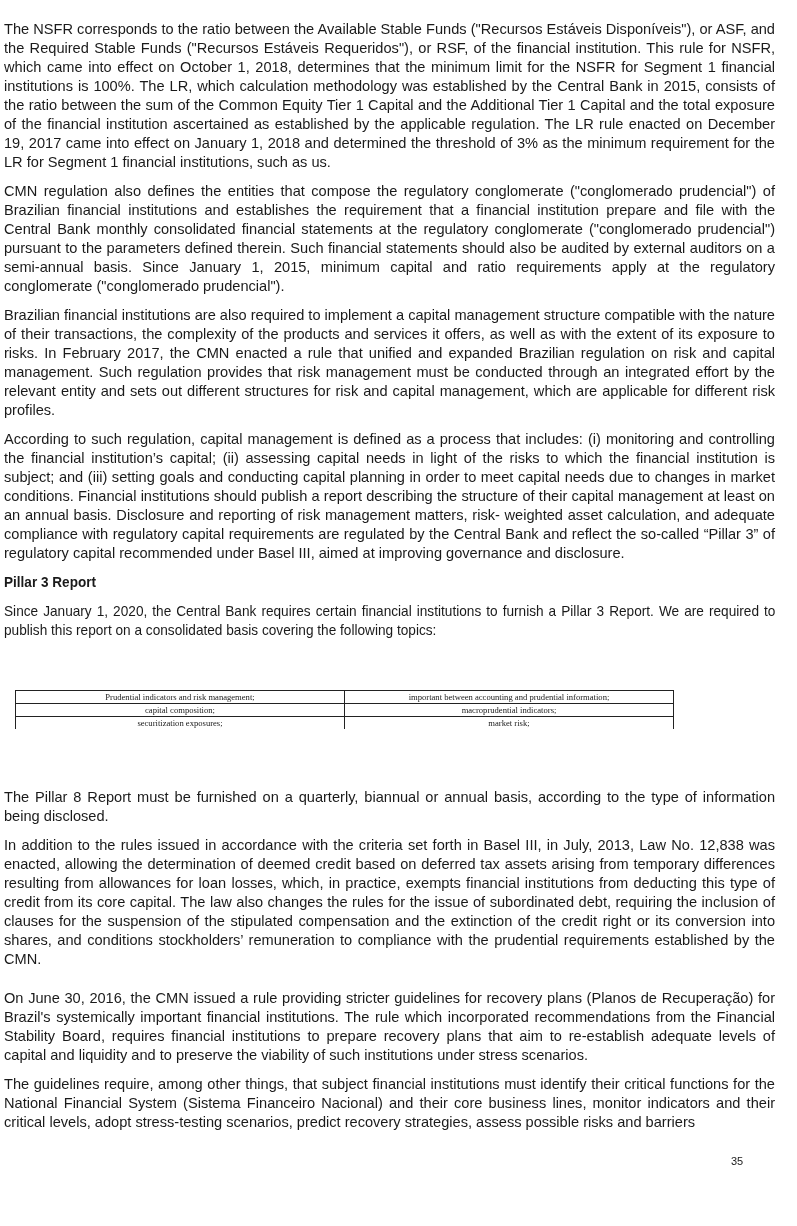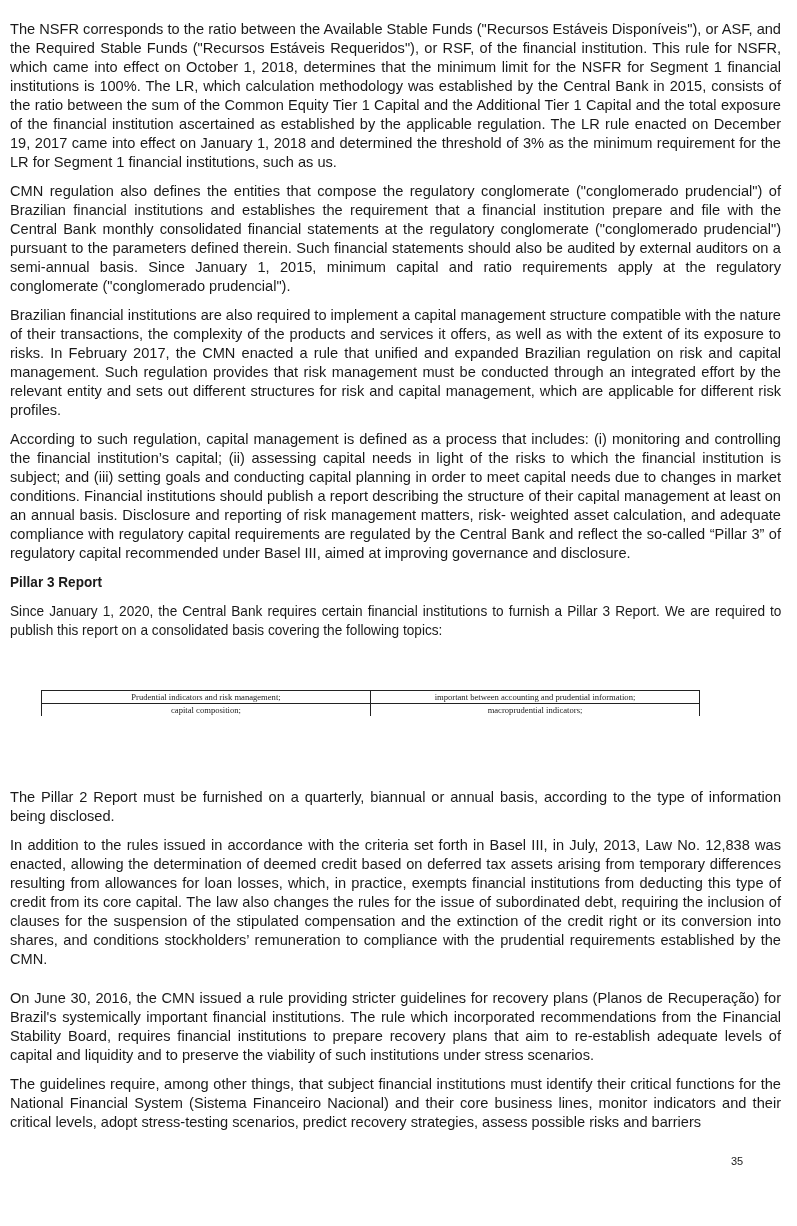--- a/index.html
+++ b/index.html
@@ -1,33 +1,33 @@
 <!DOCTYPE html>
 <html><head>
   <meta charset="utf-8">
   <style>
     html, body { margin: 0; padding: 0; background: #ffffff; }
     body {
       width: 797px; height: 1226px; position: relative; overflow: hidden;
       color: #1a1a1a;
       font-family: "Liberation Sans", sans-serif;
     }
-    .page { position: absolute; left: 10px; top: 20px; width: 771px; }
+    .page { position: absolute; left: 4px; top: 20px; width: 771px; }
     p.para {
       margin: 0; font-size: 14.6px; line-height: 19px;
       text-align: justify; text-justify: inter-word;
     }
     .gap { height: 10px; }
     h3.heading {
       margin: 0; font-size: 14.6px; line-height: 19px; font-weight: bold;
     }
     .heading-narrow { transform: scaleX(0.93); transform-origin: left; }
     .para-narrow { transform: scaleX(0.935); transform-origin: left; width: 825px; text-align: left; }
     table.topics {
-      position: absolute; left: 41px; top: 690px; width: 659px;
+      position: absolute; left: 15px; top: 690px; width: 659px;
       border-collapse: collapse;
       font-family: "Liberation Serif", serif; font-size: 8.6px;
     }
     table.topics td {
       border: 1px solid #222; text-align: center; height: 12px; padding: 0;
       line-height: 11px; width: 50%;
     }
     table.topics tr:last-child td { border-bottom: none; }
     .pagenum {
       position: absolute; left: 731px; top: 1155px;
@@ -54,25 +54,29 @@
 <table class="topics">
   <tbody>
     <tr>
       <td>Prudential indicators and risk management;</td>
       <td>important between accounting and prudential information;</td>
     </tr>
     <tr>
       <td>capital composition;</td>
       <td>macroprudential indicators;</td>
     </tr>
+    <tr>
+      <td>securitization exposures;</td>
+      <td>market risk;</td>
+    </tr>
   </tbody>
 </table>
 
 <div class="page" style="top: 788px;">
-  <p class="para">The Pillar 2 Report must be furnished on a quarterly, biannual or annual basis, according to the type of information being disclosed.</p>
+  <p class="para">The Pillar 8 Report must be furnished on a quarterly, biannual or annual basis, according to the type of information being disclosed.</p>
   <div class="gap"></div>
   <p class="para">In addition to the rules issued in accordance with the criteria set forth in Basel III, in July, 2013, Law No. 12,838 was enacted, allowing the determination of deemed credit based on deferred tax assets arising from temporary differences resulting from allowances for loan losses, which, in practice, exempts financial institutions from deducting this type of credit from its core capital. The law also changes the rules for the issue of subordinated debt, requiring the inclusion of clauses for the suspension of the stipulated compensation and the extinction of the credit right or its conversion into shares, and conditions stockholders’ remuneration to compliance with the prudential requirements established by the CMN.</p>
   <div class="gap"></div>
   <div class="gap"></div>
   <p class="para">On June 30, 2016, the CMN issued a rule providing stricter guidelines for recovery plans (Planos de Recuperação) for Brazil's systemically important financial institutions. The rule which incorporated recommendations from the Financial Stability Board, requires financial institutions to prepare recovery plans that aim to re-establish adequate levels of capital and liquidity and to preserve the viability of such institutions under stress scenarios.</p>
   <div class="gap"></div>
   <p class="para">The guidelines require, among other things, that subject financial institutions must identify their critical functions for the National Financial System (Sistema Financeiro Nacional) and their core business lines, monitor indicators and their critical levels, adopt stress-testing scenarios, predict recovery strategies, assess possible risks and barriers</p>
 </div>
 
 <div class="pagenum">35</div>

